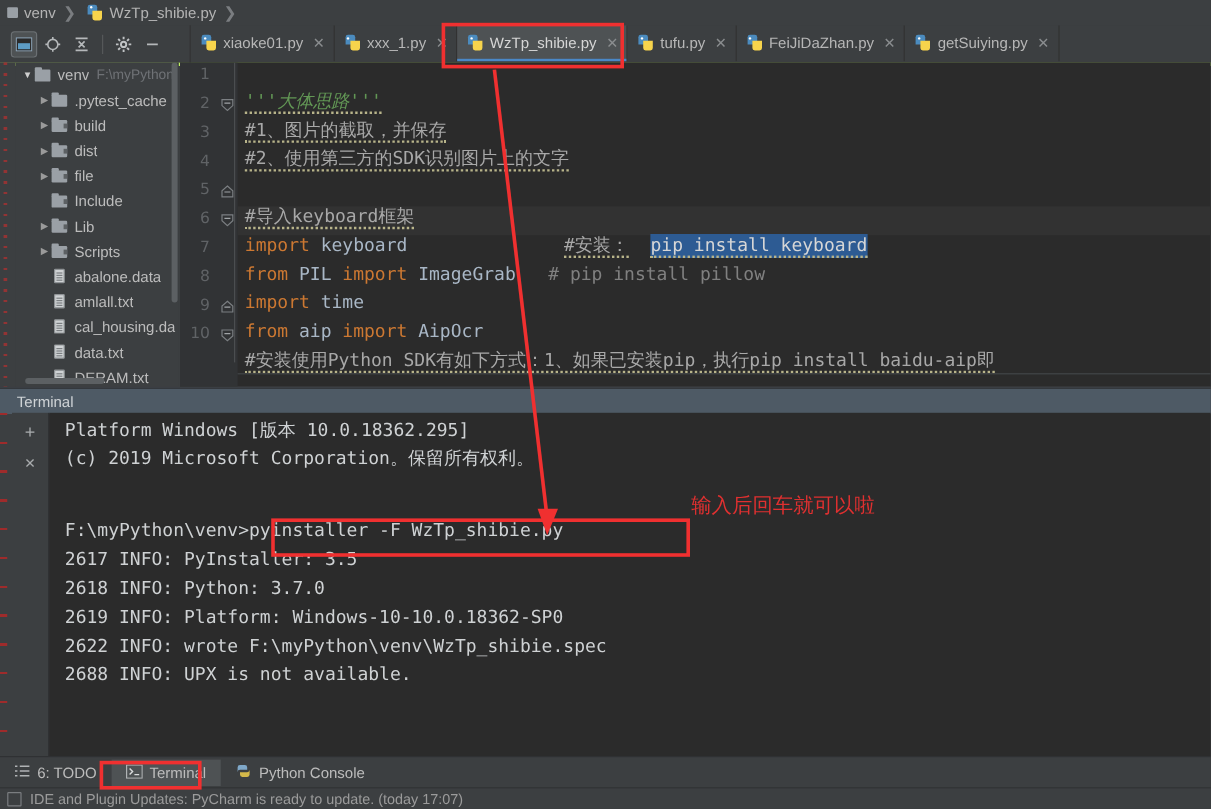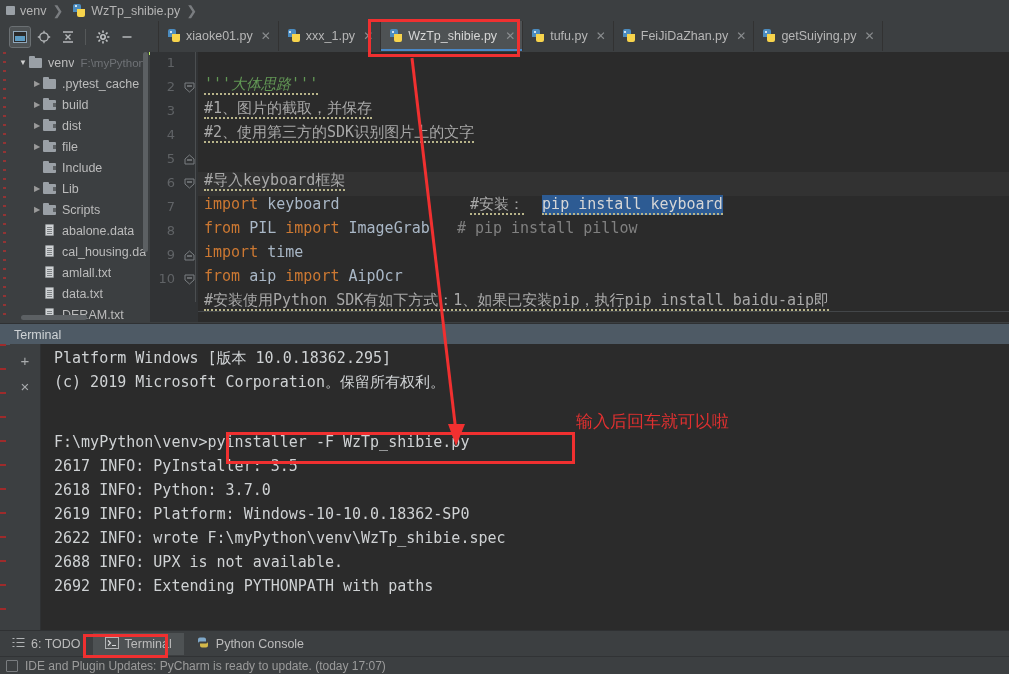--- a/index.html
+++ b/index.html
@@ -354,33 +354,33 @@
 
     <div class="tnode" style="padding-left:18px">
       <span class="arrow"></span>
       <span class="dico">
           <i class="pg"></i>
           <i class="l" style="top:3px"></i>
           <i class="l" style="top:5px"></i>
           <i class="l" style="top:7px"></i>
           <i class="l" style="top:9px"></i>
         </span>
-      <span class="tname">cal_housing.da</span>
+      <span class="tname">amlall.txt</span>
     </div>
 
     <div class="tnode" style="padding-left:18px">
       <span class="arrow"></span>
       <span class="dico">
           <i class="pg"></i>
           <i class="l" style="top:3px"></i>
           <i class="l" style="top:5px"></i>
           <i class="l" style="top:7px"></i>
           <i class="l" style="top:9px"></i>
         </span>
-      <span class="tname">amlall.txt</span>
+      <span class="tname">cal_housing.da</span>
     </div>
 
     <div class="tnode" style="padding-left:18px">
       <span class="arrow"></span>
       <span class="dico">
           <i class="pg"></i>
           <i class="l" style="top:3px"></i>
           <i class="l" style="top:5px"></i>
           <i class="l" style="top:7px"></i>
           <i class="l" style="top:9px"></i>
@@ -491,21 +491,20 @@
   <div class="terminal">
     <div class="tline" style="top:2px">Platform Windows [版本 10.0.18362.295]</div>
     <div class="tline" style="top:26px">(c) 2019 Microsoft Corporation。保留所有权利。</div>
     <div class="tline" style="top:50px"></div>
     <div class="tline" style="top:86px">F:\myPython\venv&gt;pyinstaller -F WzTp_shibie.py</div>
     <div class="tline" style="top:110px">2617 INFO: PyInstaller: 3.5</div>
     <div class="tline" style="top:134px">2618 INFO: Python: 3.7.0</div>
     <div class="tline" style="top:158px">2619 INFO: Platform: Windows-10-10.0.18362-SP0</div>
     <div class="tline" style="top:182px">2622 INFO: wrote F:\myPython\venv\WzTp_shibie.spec</div>
     <div class="tline" style="top:206px">2688 INFO: UPX is not available.</div>
-    <div class="tline" style="top:230px">2692 INFO: Extending PYTHONPATH with paths</div>
   </div>
 
   <div class="bottombar">
     <div class="bb-item">
       <span><svg width="13" height="11" viewBox="0 0 13 11">
             <path d="M0.5 1.5h2M0.5 5.5h2M0.5 9.5h2M4.5 1.5h8M4.5 5.5h8M4.5 9.5h8" stroke="#b0b3b5" stroke-width="1.2"></path>
           </svg></span>
       <span>6: TODO</span>
     </div>
     <div class="bb-item active">

